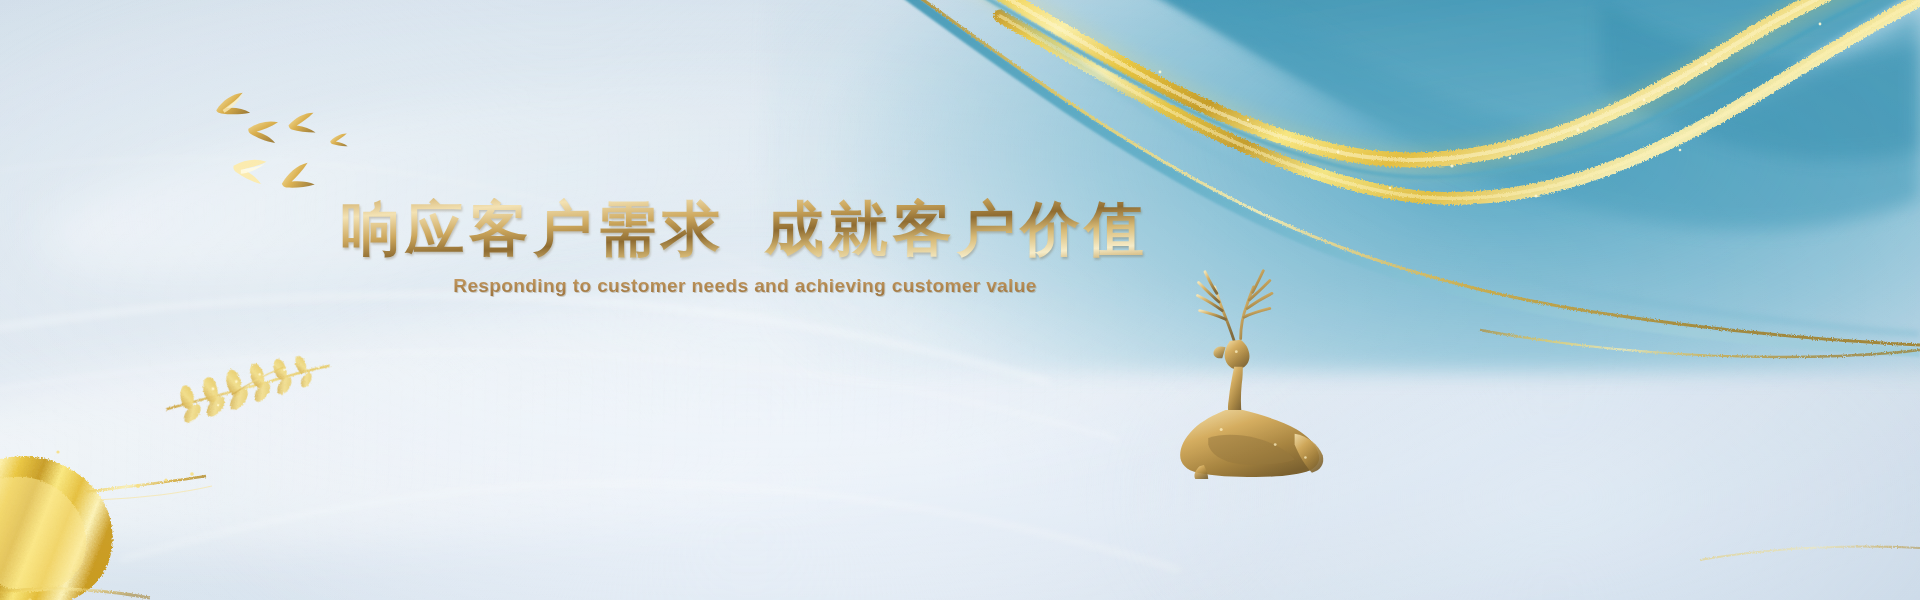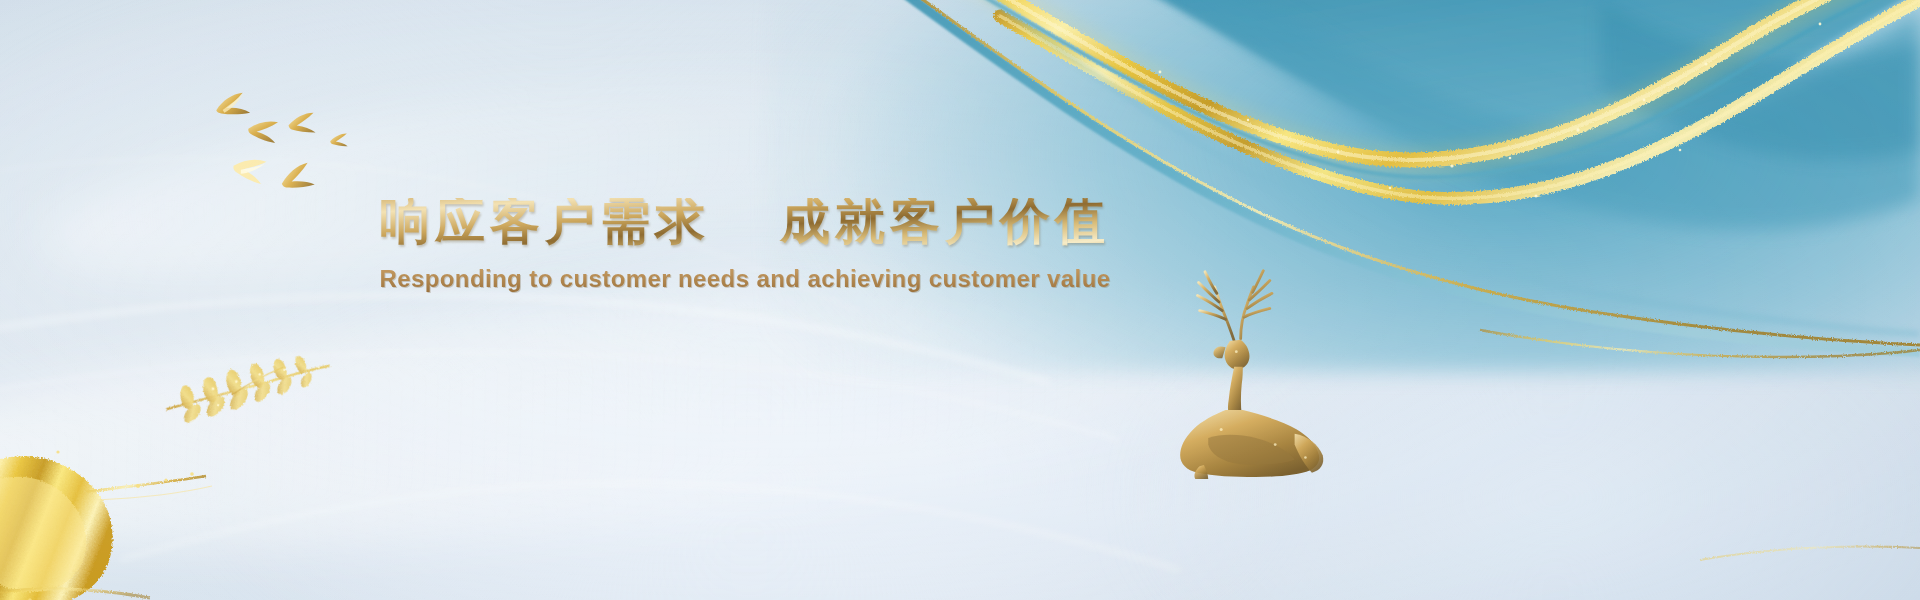--- a/index.html
+++ b/index.html
@@ -90,45 +90,45 @@
   .text-block {
     position: absolute;
     left: 0;
     top: 198px;
     width: 1490px;
     text-align: center;
     z-index: 40;
   }
   .headline {
     margin: 0;
-    font-size: 50px;
+    font-size: 59px;
     line-height: 1.06;
     font-weight: 700;
     letter-spacing: 5px;
     white-space: pre;
     background: linear-gradient(176deg,
         #9d7c3e 0%,
         #c9a35a 12%,
         #f3e2b4 26%,
         #cda85e 40%,
         #8f6c31 52%,
         #d8bb77 64%,
         #f6ecc8 76%,
         #b88f44 88%,
         #8a6a30 100%);
     -webkit-background-clip: text;
     background-clip: text;
     color: transparent;
     -webkit-text-fill-color: transparent;
     filter: drop-shadow(1px 2px 1px rgba(110,90,50,0.30));
-    font-family: Liberation Mono, monospace;
+    font-family: Liberation Serif, serif;
   }
   .subtitle {
     margin: 14px 0 0 0;
-    font-size: 24px;
+    font-size: 19px;
     font-weight: 700;
     letter-spacing: 0.4px;
     color: #b08a54;
     background: linear-gradient(180deg, #caa067 0%, #b48a52 48%, #9a713c 100%);
     -webkit-background-clip: text;
     background-clip: text;
     -webkit-text-fill-color: transparent;
     color: transparent;
     filter: drop-shadow(1px 1px 0.5px rgba(120,95,55,0.28));
   }

